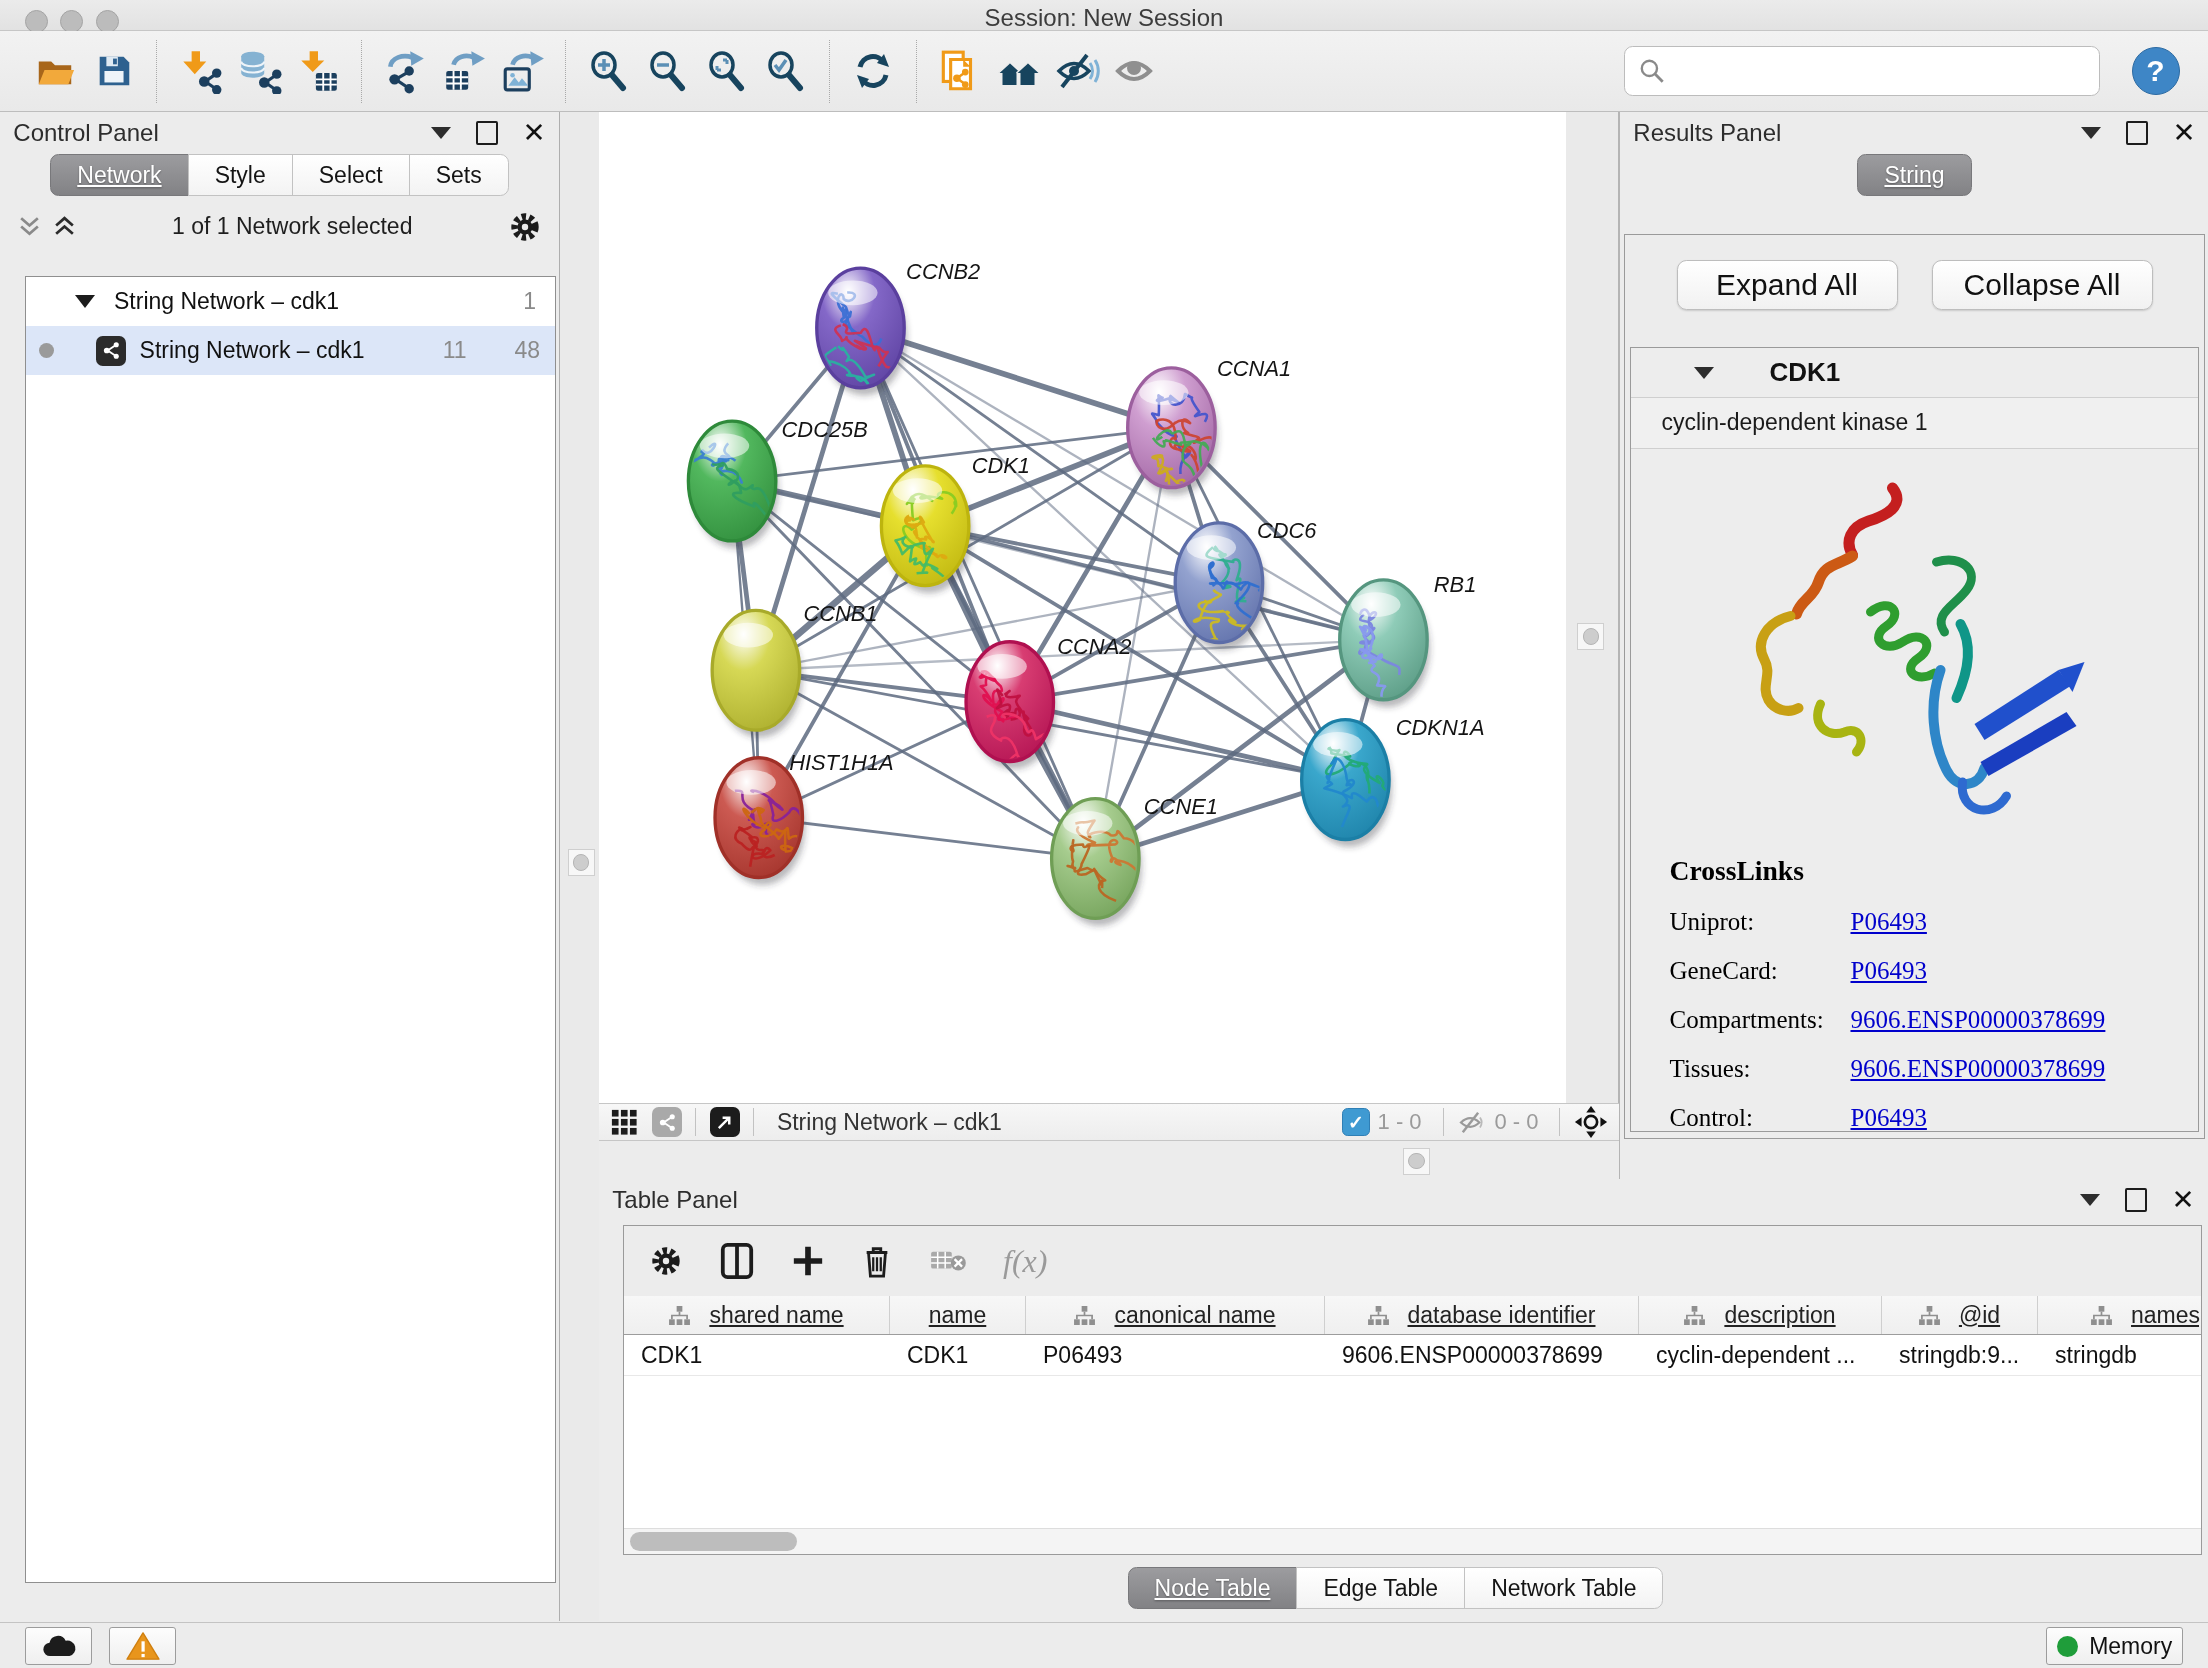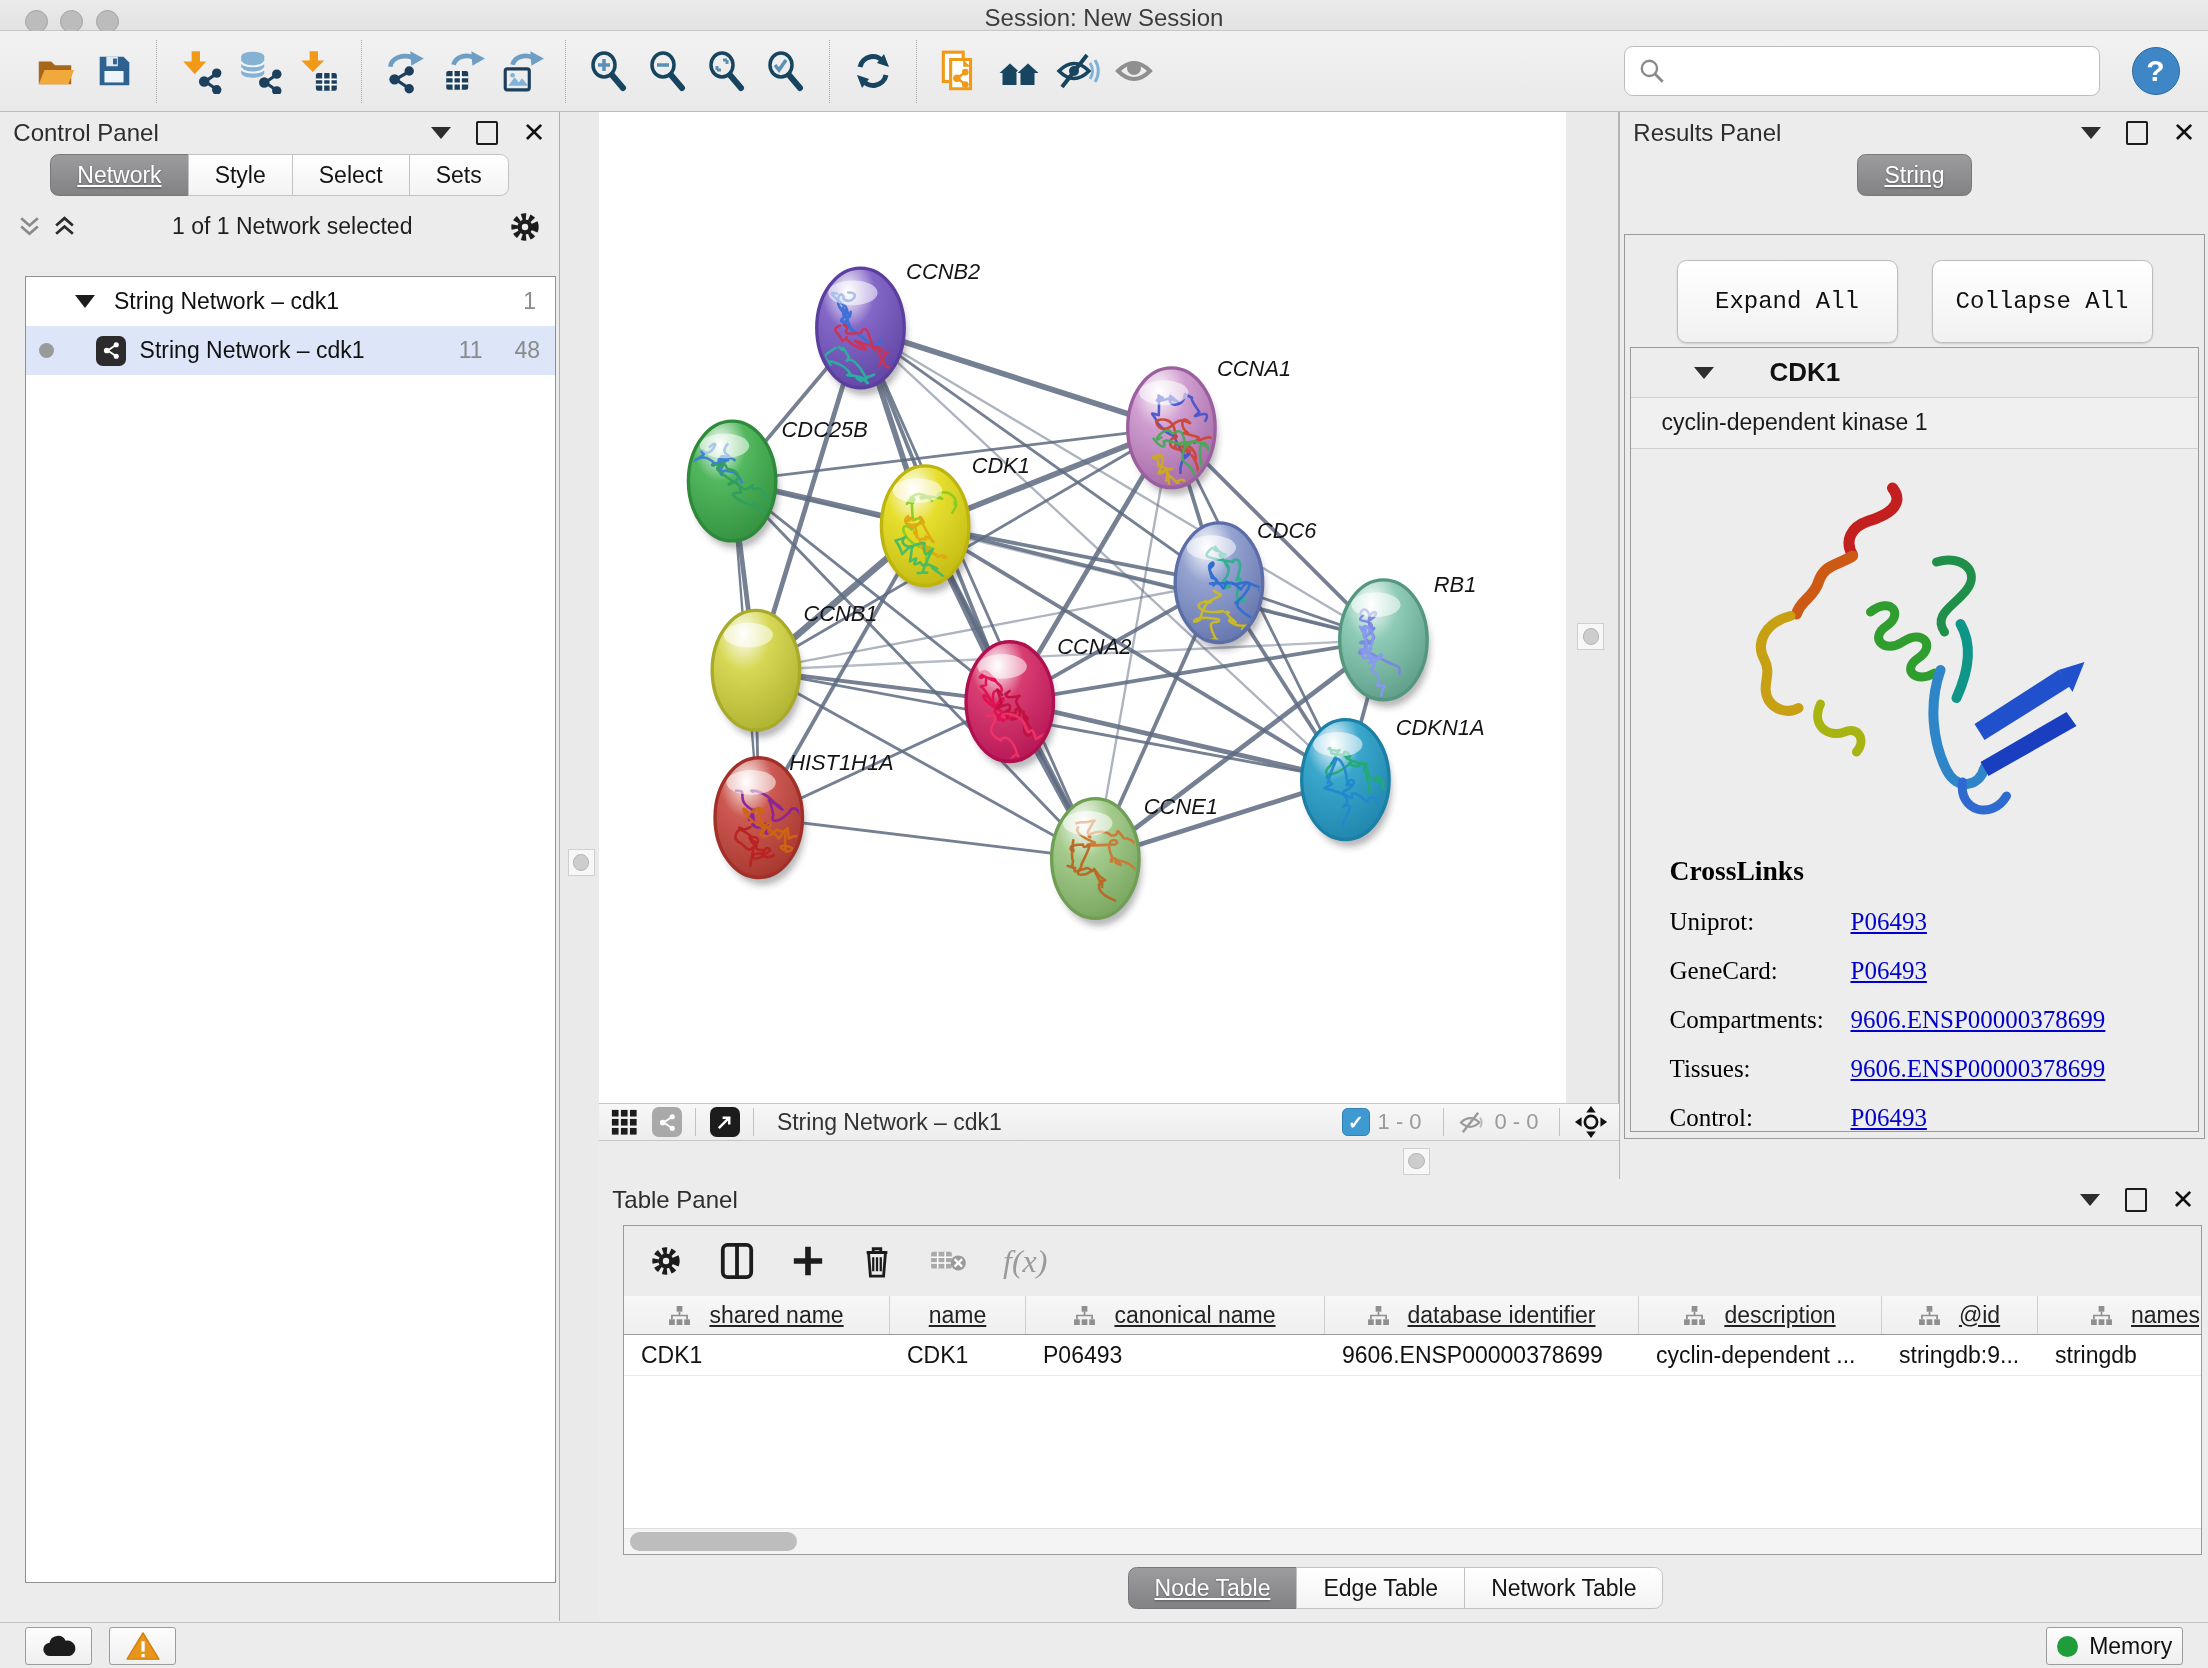--- a/index.html
+++ b/index.html
@@ -69,22 +69,22 @@
   .ntcount{font-size:22px;color:#9a9a9a;margin:0 7.6px;}
   .checkbox{width:26px;height:26px;border-radius:5.7px;background:#3f9ad2;border:1px solid #2f7fb5;
     color:#fff;font-size:19px;font-weight:bold;display:flex;align-items:center;justify-content:center;}
   .hsplit{position:absolute;left:599px;top:1141px;width:1609px;height:38px;background:#ececec;}
   
   .results-panel{position:absolute;left:1619px;top:112px;width:590px;height:1067px;
     background:#ececec;border-left:1px solid #b4b4b4;box-sizing:border-box;}
   .rp-box{position:absolute;left:3.8px;right:3.8px;top:122px;bottom:40px;border:1.9px solid #9a9a9a;}
   .rp-buttons{display:flex;justify-content:center;gap:34px;padding:25px 0 21px 0;}
   .rp-btn{min-width:181px;text-align:center;background:linear-gradient(#ffffff,#f1f1f1);
-    border:1px solid #bdbdbd;border-radius:9.5px;font-size:24px;padding:27px 19px;color:#111;
-    box-shadow:0 1px 1.9px rgba(0,0,0,.15);font-family:Liberation Mono, monospace;}
+    border:1px solid #bdbdbd;border-radius:9.5px;font-size:30px;padding:7px 19px;color:#111;
+    box-shadow:0 1px 1.9px rgba(0,0,0,.15);}
   .rp-inner{position:absolute;left:5.7px;right:5.7px;top:112px;bottom:5.7px;border:1.9px solid #9a9a9a;
     background:#ededed;overflow:hidden;}
   .prot-head{display:flex;align-items:center;height:49px;}
   .prot-head .ph-tri{margin-left:63px;}
   .prot-name{font-size:26px;font-weight:bold;margin-left:55px;color:#111;}
   .prot-desc{border-top:1px solid #cfcfcf;border-bottom:1px solid #cfcfcf;background:#f0f0f0;
     font-size:23px;padding:11.4px 0 11.4px 30px;color:#1a1a1a;}
   .prot-fig{display:flex;justify-content:center;padding-top:17px;}
   .xlinks{font-family:"Liberation Serif",serif;padding:9.5px 0 0 38px;}
   .xlinks .xtitle{font-weight:bold;font-size:27.6px;color:#000;}
@@ -343,21 +343,21 @@
                 <line x1="6" y1="10" x2="15" y2="4"></line>
                 <line x1="6" y1="10" x2="15" y2="16"></line>
               </g>
               <circle cx="5" cy="10" r="3" fill="#fff"></circle>
               <circle cx="15" cy="4" r="2.7" fill="#fff"></circle>
               <circle cx="15" cy="16" r="2.7" fill="#fff"></circle>
             </svg>
         </span>
         <span style="margin-left:13.3px;">String Network – cdk1</span>
         <span class="tcount" style="margin-left:auto;">11</span>
-        <span class="tcount" style="margin-left:32px;margin-right:15px;">48</span>
+        <span class="tcount" style="margin-left:48px;margin-right:15px;">48</span>
       </div>
     </div>
   </div>
 
   <div class="vsplit l">
     <span class="grip" style="left:7.6px;top:737px;">
         <i></i>
       </span>
   </div>
   <div class="vsplit r">

